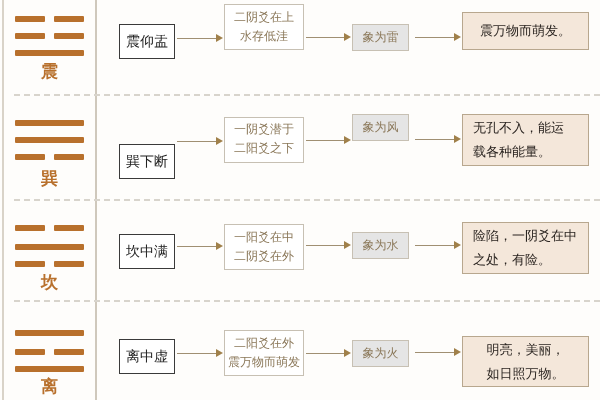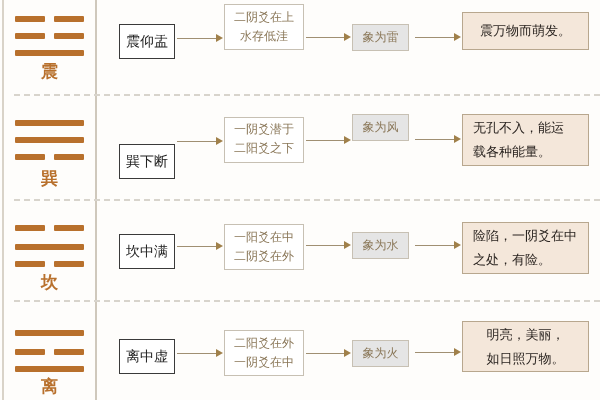--- a/index.html
+++ b/index.html
@@ -121,23 +121,23 @@
       <div class="bar full" style="top:0;"></div>
       <div class="bar half-l" style="top:19px;"></div>
         <div class="bar half-r" style="top:19px;"></div>
       <div class="bar full" style="top:36px;"></div>
     </div>
     <div class="tri-name" style="top:73px;">离</div>
     <div class="mnemonic" style="top:37px;">离中虚</div>
     <div class="arrow" style="left:177px;top:51px;width:44px;"></div>
     <div class="yao-box" style="top:28px;">
       <span>二阳爻在外</span>
-      <span>一阴爻在中</span>
+      <span>震万物而萌发</span>
     </div>
     <div class="arrow" style="left:306px;top:51px;width:43px;"></div>
     <div class="image-box" style="top:38px;">象为火</div>
     <div class="arrow" style="left:415px;top:50px;width:44px;"></div>
-    <div class="desc-box center" style="top:19px;height:51px;">
+    <div class="desc-box center" style="top:34px;height:51px;">
       <span>明亮，美丽，</span>
       <span>如日照万物。</span>
     </div>
   </div>
 </div>
 
 </body></html>

